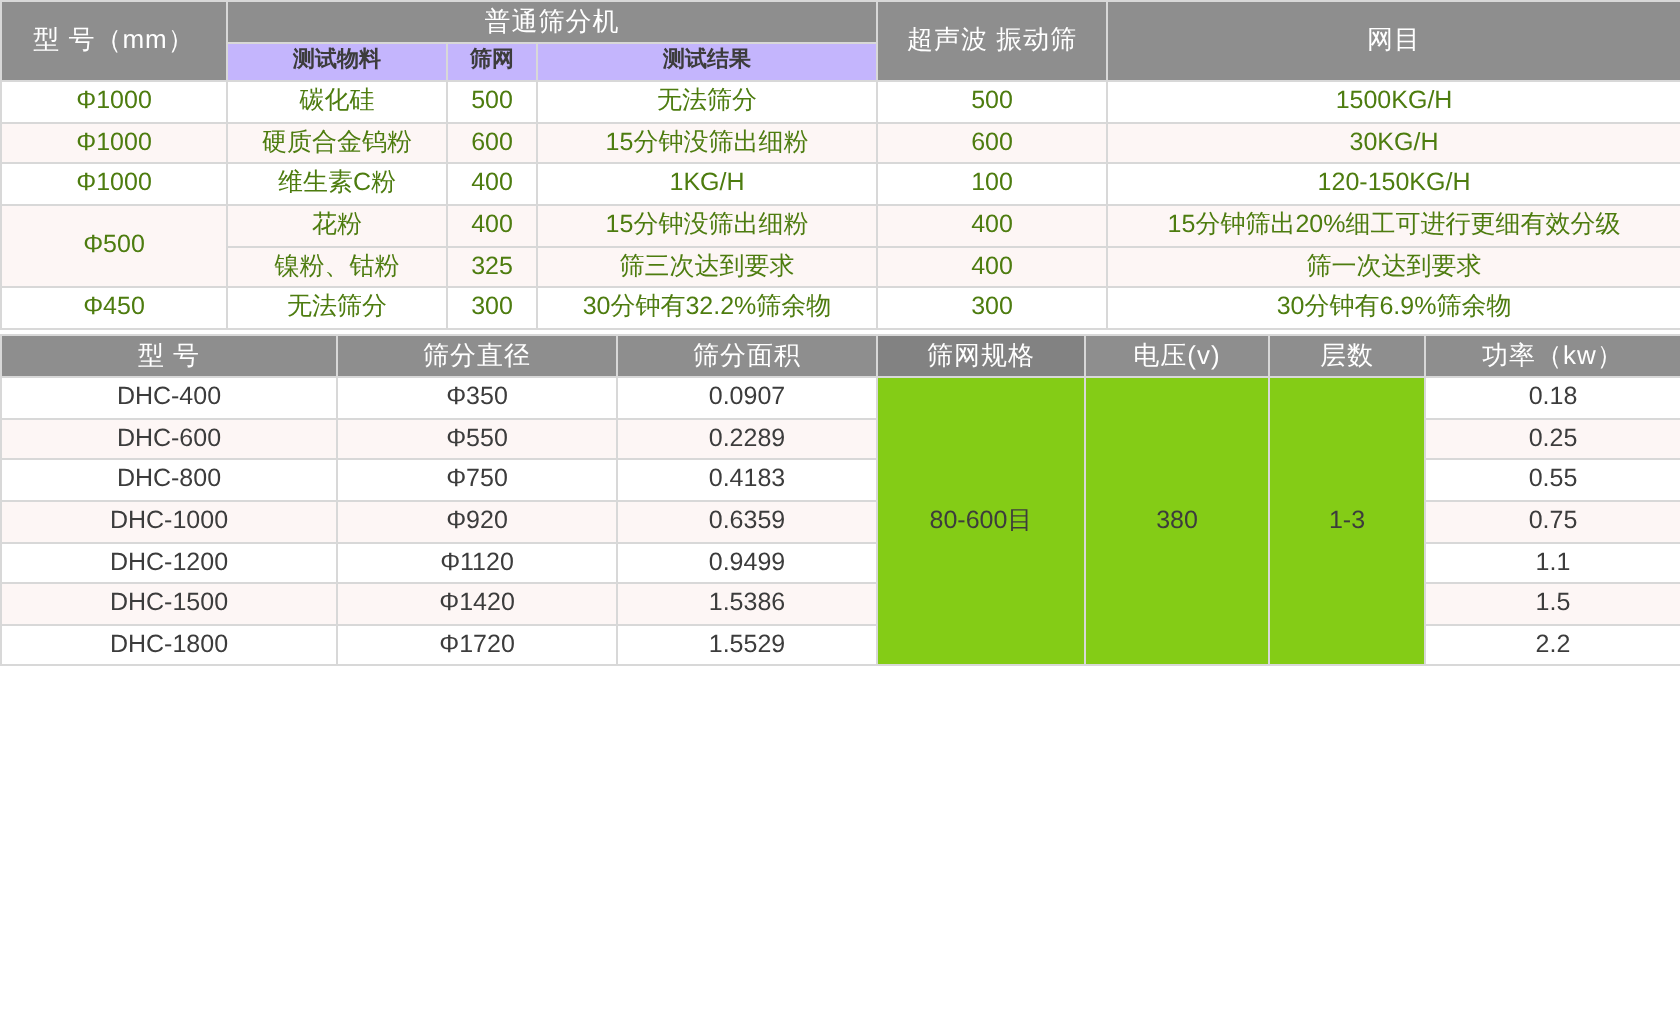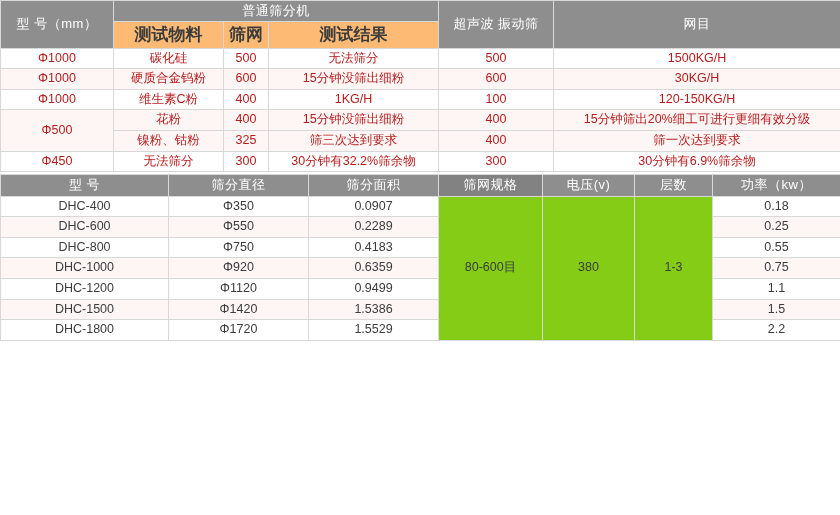--- a/index.html
+++ b/index.html
@@ -23,35 +23,35 @@
     border-collapse: collapse;
     width: 840px;
     table-layout: fixed;
   }
   
   #t1 td, #t1 th {
     border: 1px solid #d8d8d8;
     text-align: center;
     vertical-align: middle;
     font-size: 12.5px;
-    color: #b91c1c;
+    color: #4d7c0f;
     padding: 2px 3px;
     line-height: 1.25;
   }
   #t1 .hdr {
     background: #8e8e8e;
     color: #ffffff;
     font-weight: normal;
     font-size: 13px;
     letter-spacing: 0.5px;
   }
   #t1 .sub {
-    background: #fdba74;
+    background: #c4b5fd;
     color: #3c3c3c;
-    font-size: 17px;
+    font-size: 11px;
   }
   #t1 .rowA { background: #ffffff; }
   #t1 .rowB { background: #fdf6f5; }
   #t1 td.model { font-size: 12.5px; }
   
   #t2 td, #t2 th {
     border: 1px solid #d8d8d8;
     text-align: center;
     vertical-align: middle;
     font-size: 12.5px;

